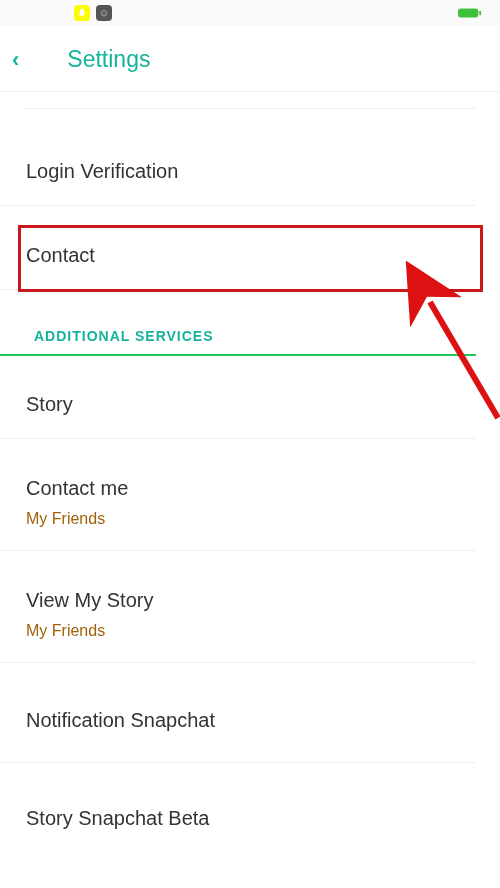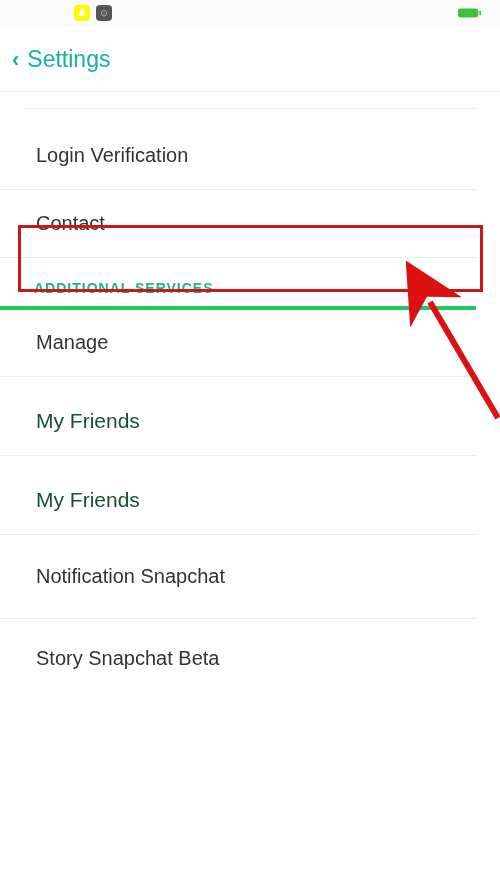--- a/index.html
+++ b/index.html
@@ -54,49 +54,50 @@
       color: #16b39b;
       font-size: 22px;
       font-weight: 600;
       margin-right: 8px;
       line-height: 1;
     }
     .nav-title {
       color: #16b39b;
       font-size: 23px;
       font-weight: 400;
+      margin-left: 40px;
     }
     .content { padding-top: 16px; }
     .spacer {
       height: 14px;
       border-top: 1px solid #eee;
       margin: 0 24px;
     }
     .row {
-      padding: 22px 30px 22px 36px;
+      padding: 22px 30px 22px 26px;
       border-bottom: 1px solid #eee;
-      margin: 0;
+      margin: 16px;
     }
     .row-label {
       font-size: 20px;
       color: #333;
       font-weight: 400;
     }
     .row-sub {
-      font-size: 21px;
-      color: #14532d;
+      font-size: 16px;
+      color: #a16207;
       margin-top: 10px;
     }
     .section-header {
       color: #16b39b;
       font-size: 14px;
       font-weight: 600;
       letter-spacing: 1px;
       padding: 22px 24px 10px 34px;
-      border-bottom: 4px solid #22c55e;
+      border-bottom: 2px solid #22c55e;
       margin: 0 24px -1px 0;
     }
     .highlight-box {
       position: absolute;
       border: 3px solid #c81818;
       left: 18px;
       top: 225px;
       width: 465px;
       height: 67px;
       pointer-events: none;
@@ -146,29 +147,31 @@
       <div class="row-label">Login Verification</div>
     </div>
     <div class="row">
       <div class="row-label">Contact</div>
     </div>
   </div>
 
   <div class="section-header">ADDITIONAL SERVICES</div>
   <div class="group-rows">
     <div class="row">
-      <div class="row-label">Manage</div>
+      <div class="row-label">Story</div>
     </div>
   </div>
 
   <div class="group-rows">
     <div class="row">
+      <div class="row-label">Contact me</div>
       <div class="row-sub">My Friends</div>
     </div>
     <div class="row">
+      <div class="row-label">View My Story</div>
       <div class="row-sub">My Friends</div>
     </div>
   </div>
 
   <div class="group-rows">
     <div class="row" style="padding-top:30px;padding-bottom:30px;">
       <div class="row-label">Notification Snapchat</div>
     </div>
     <div class="row" style="padding-top:28px;padding-bottom:28px;border-bottom:none;">
       <div class="row-label">Story Snapchat Beta</div>

